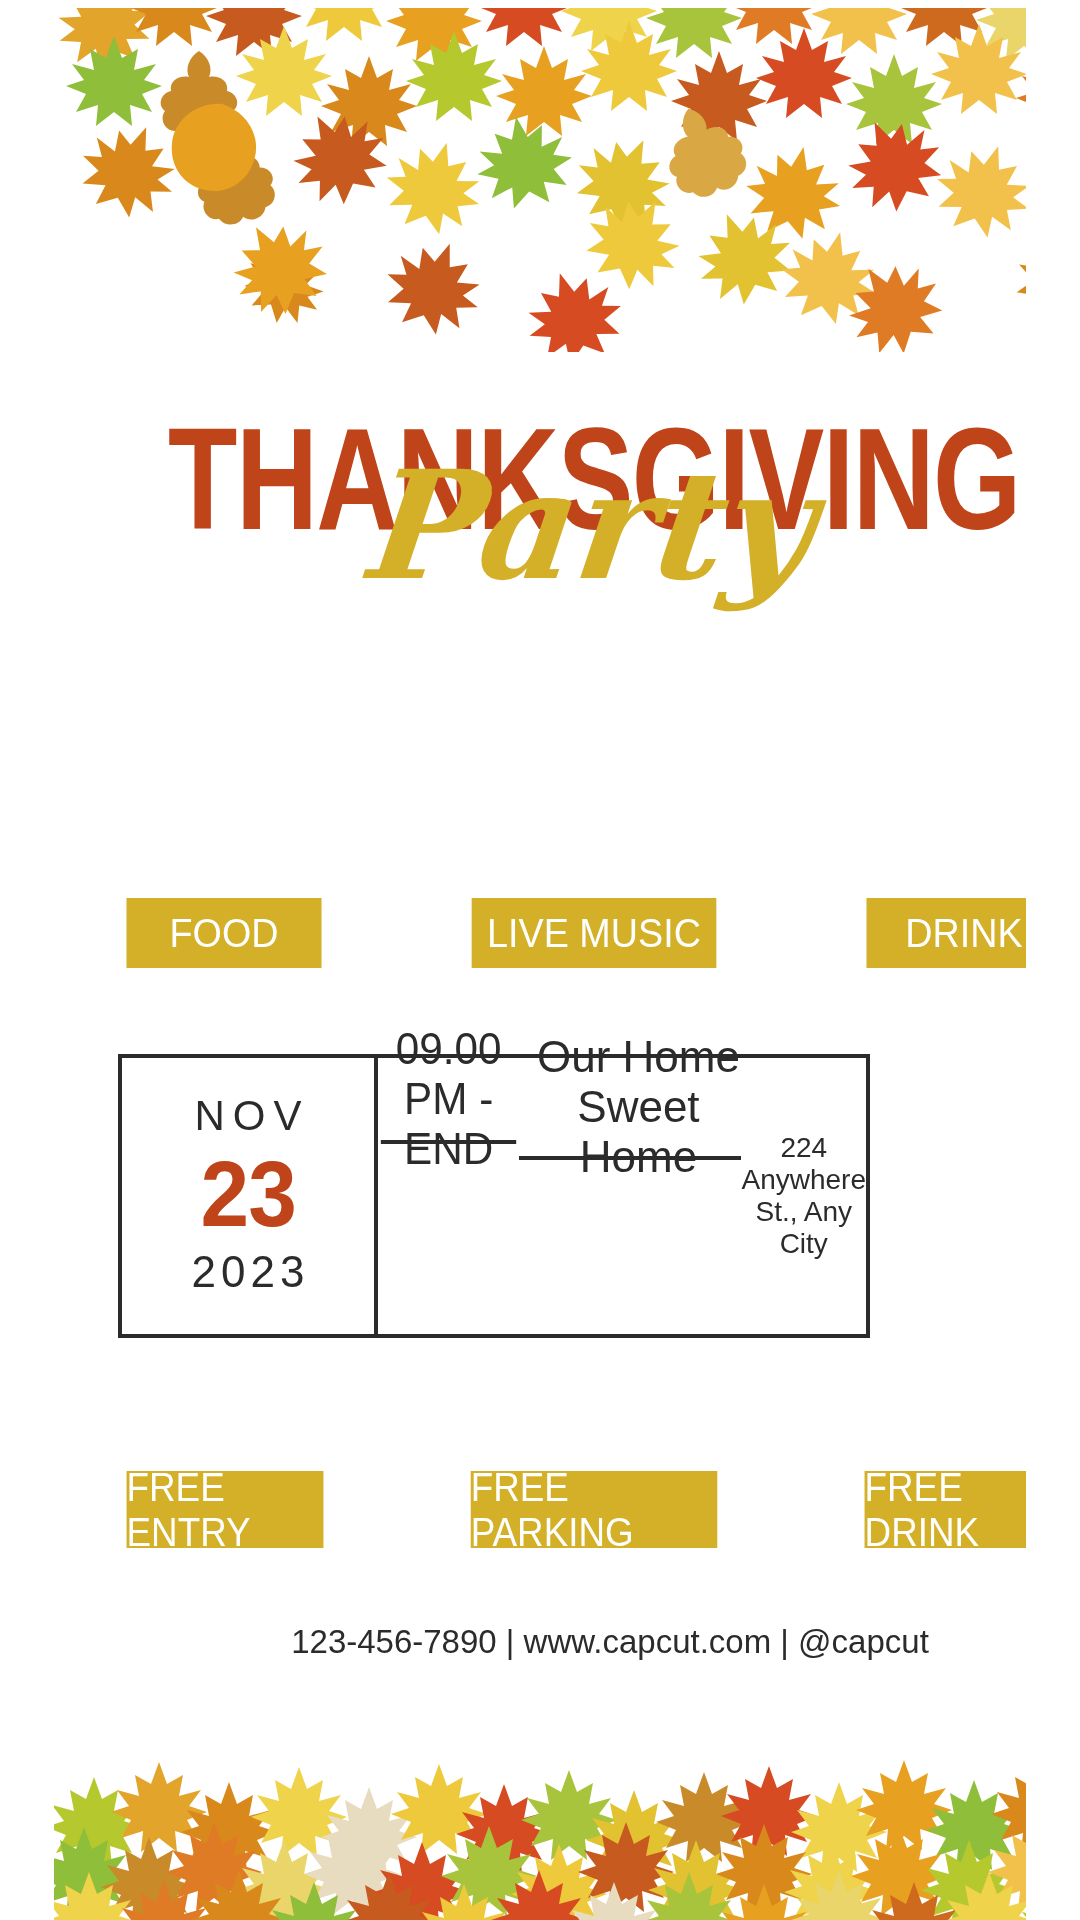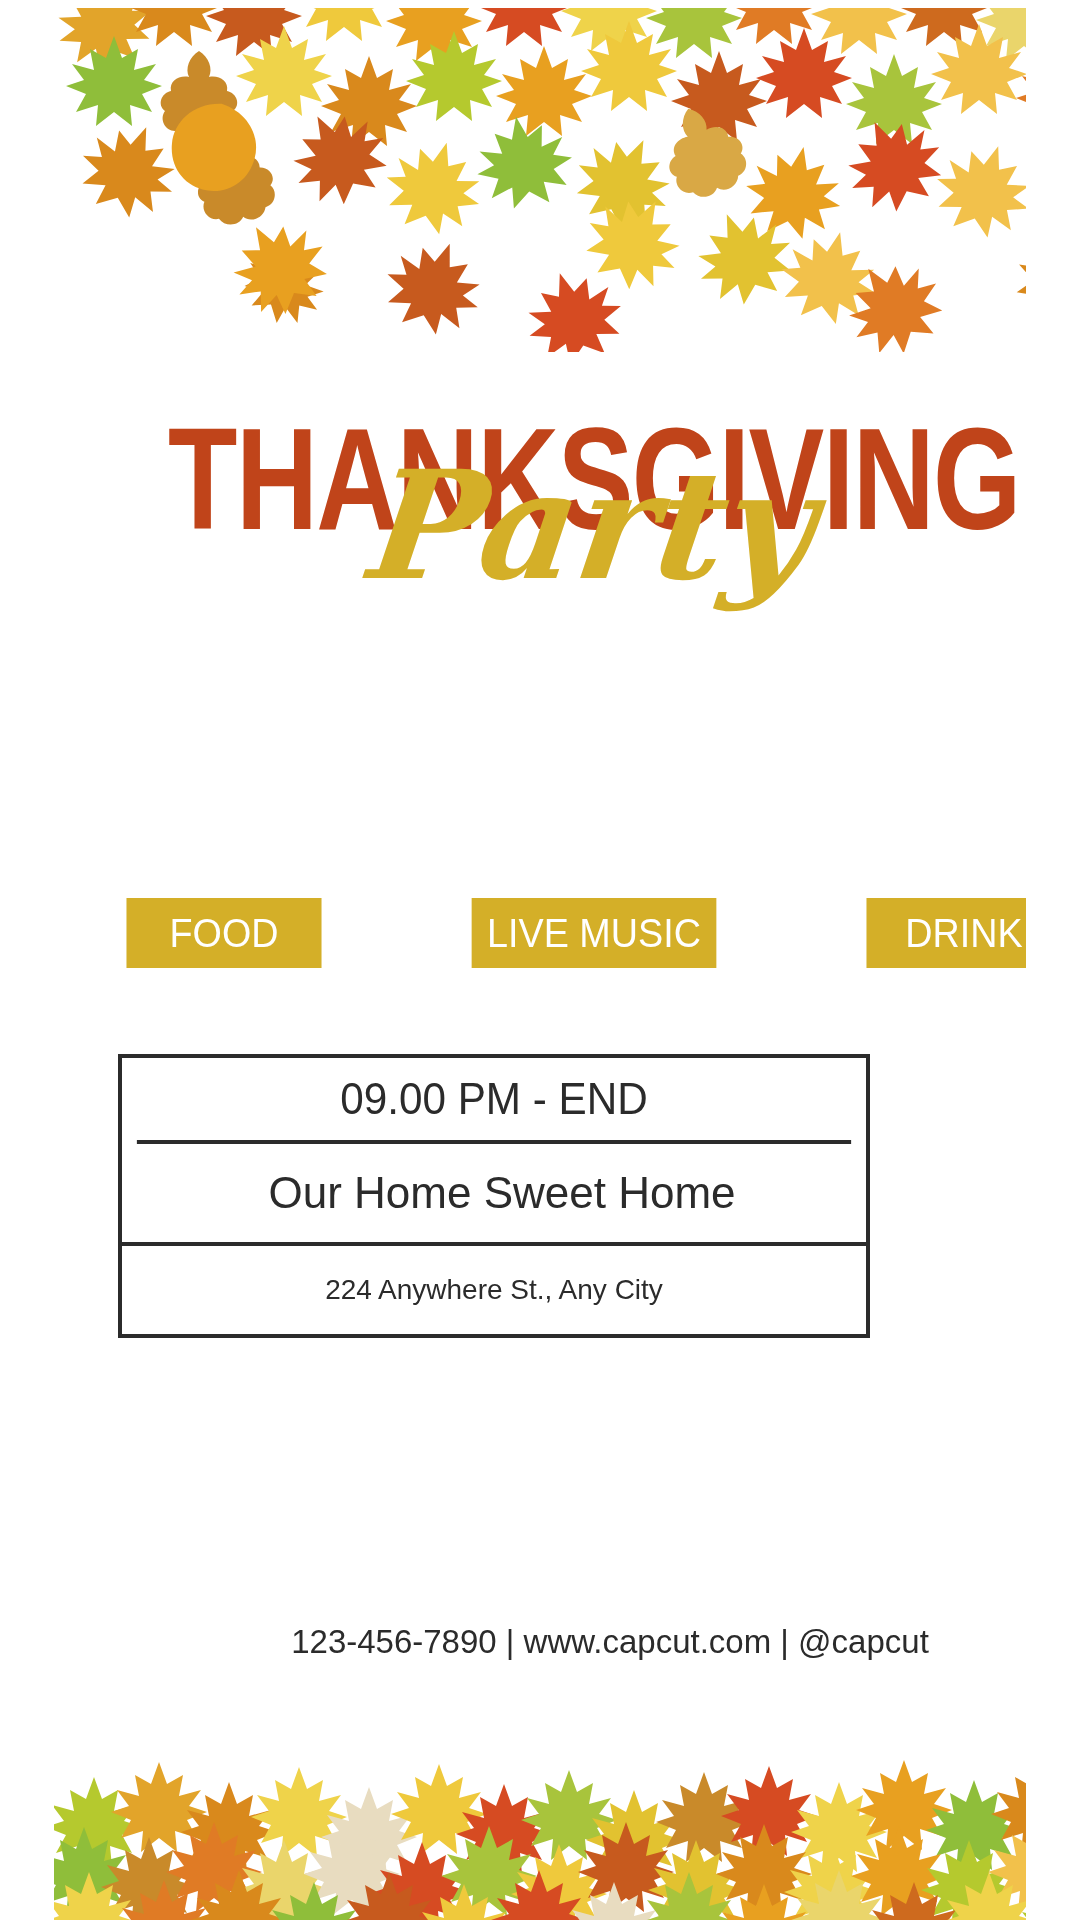--- a/index.html
+++ b/index.html
@@ -148,21 +148,21 @@
     font-size: 44px;
     font-weight: normal;
     letter-spacing: 5px;
     color: #2B2B2B;
     text-indent: 5px;
     line-height: 52px;
   }
   #info-right {
     flex: 1;
     display: flex;
-    flex-direction: column;
+    flex-direction: row;
   }
   .info-row {
     display: flex;
     align-items: center;
     justify-content: center;
     color: #2B2B2B;
     box-sizing: border-box;
     text-align: center;
   }
   #info-time {
@@ -277,27 +277,37 @@
     <div id="title-script">Party</div>
   </div>
 
   <div class="badge-row" id="badges-features">
     <div class="badge">FOOD</div>
     <div class="badge">LIVE MUSIC</div>
     <div class="badge">DRINK</div>
   </div>
 
   <div id="info-box">
+    <div id="info-left">
+      <div id="date-month">NOV</div>
+      <div id="date-day">23</div>
+      <div id="date-year">2023</div>
+    </div>
     <div id="info-right">
       <div class="info-row" id="info-time">09.00 PM - END</div>
       <div class="info-row" id="info-venue">Our Home Sweet Home</div>
       <div class="info-row" id="info-address">224 Anywhere St., Any City</div>
     </div>
   </div>
 
+  <div class="badge-row" id="badges-free">
+    <div class="badge">FREE ENTRY</div>
+    <div class="badge">FREE PARKING</div>
+    <div class="badge">FREE DRINK</div>
+  </div>
 
   <div id="contact">123-456-7890 | www.capcut.com | @capcut</div>
 
   <div class="leaf-band" id="leaves-bottom">
     <svg width="1080" height="180" viewBox="0 0 1080 180">
       <g id="bottom-leaf-group">
 
         <use href="#mapleLeaf" x="-10" y="25" fill="#B5C92E"></use>
         <use href="#mapleLeaf" x="55" y="10" fill="#E2A42A"></use>
         <use href="#mapleLeaf" x="125" y="30" fill="#D9891C"></use>

